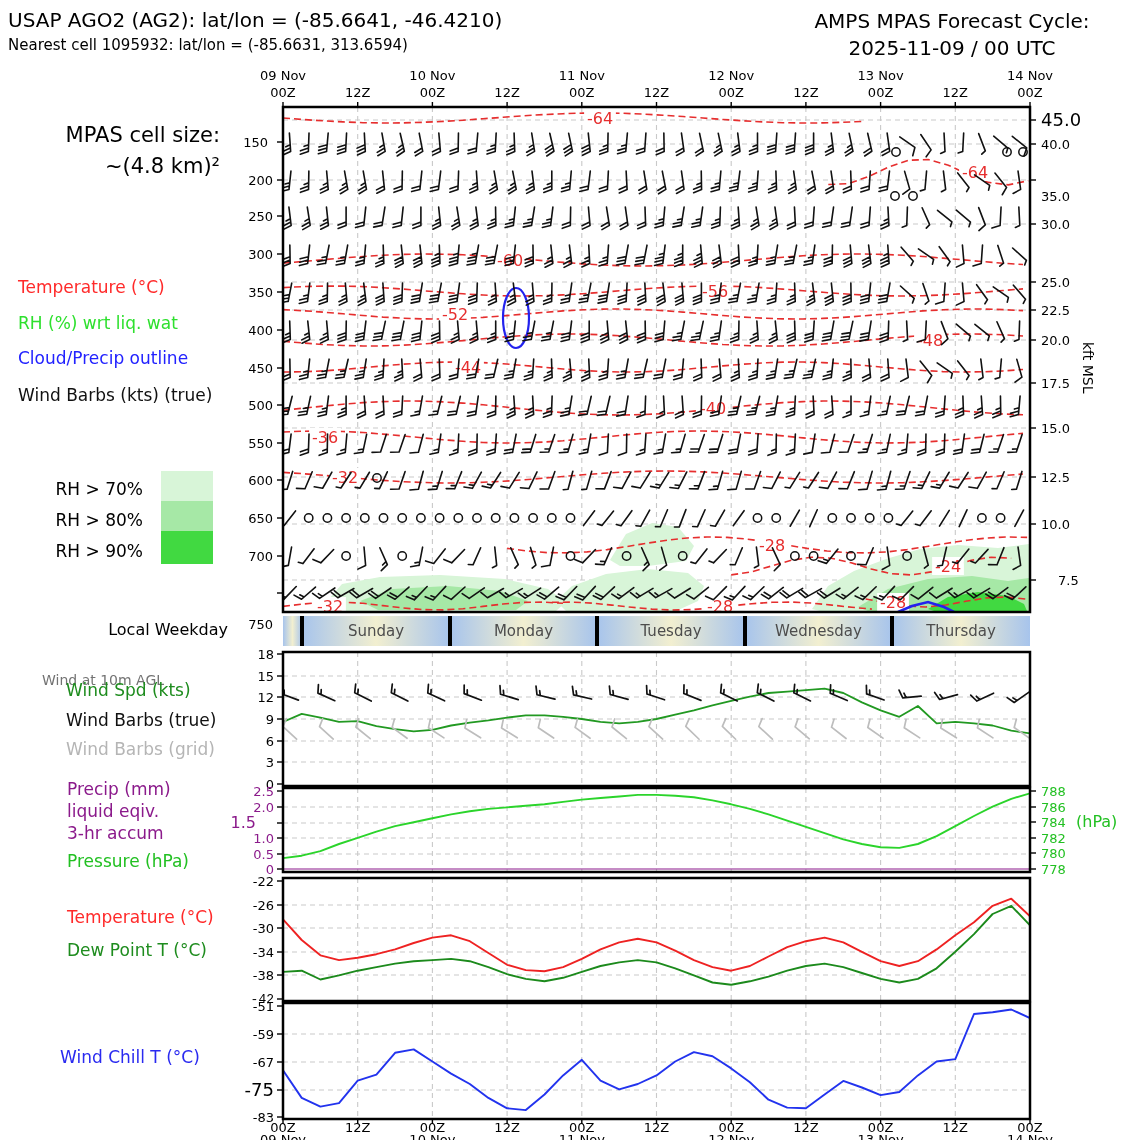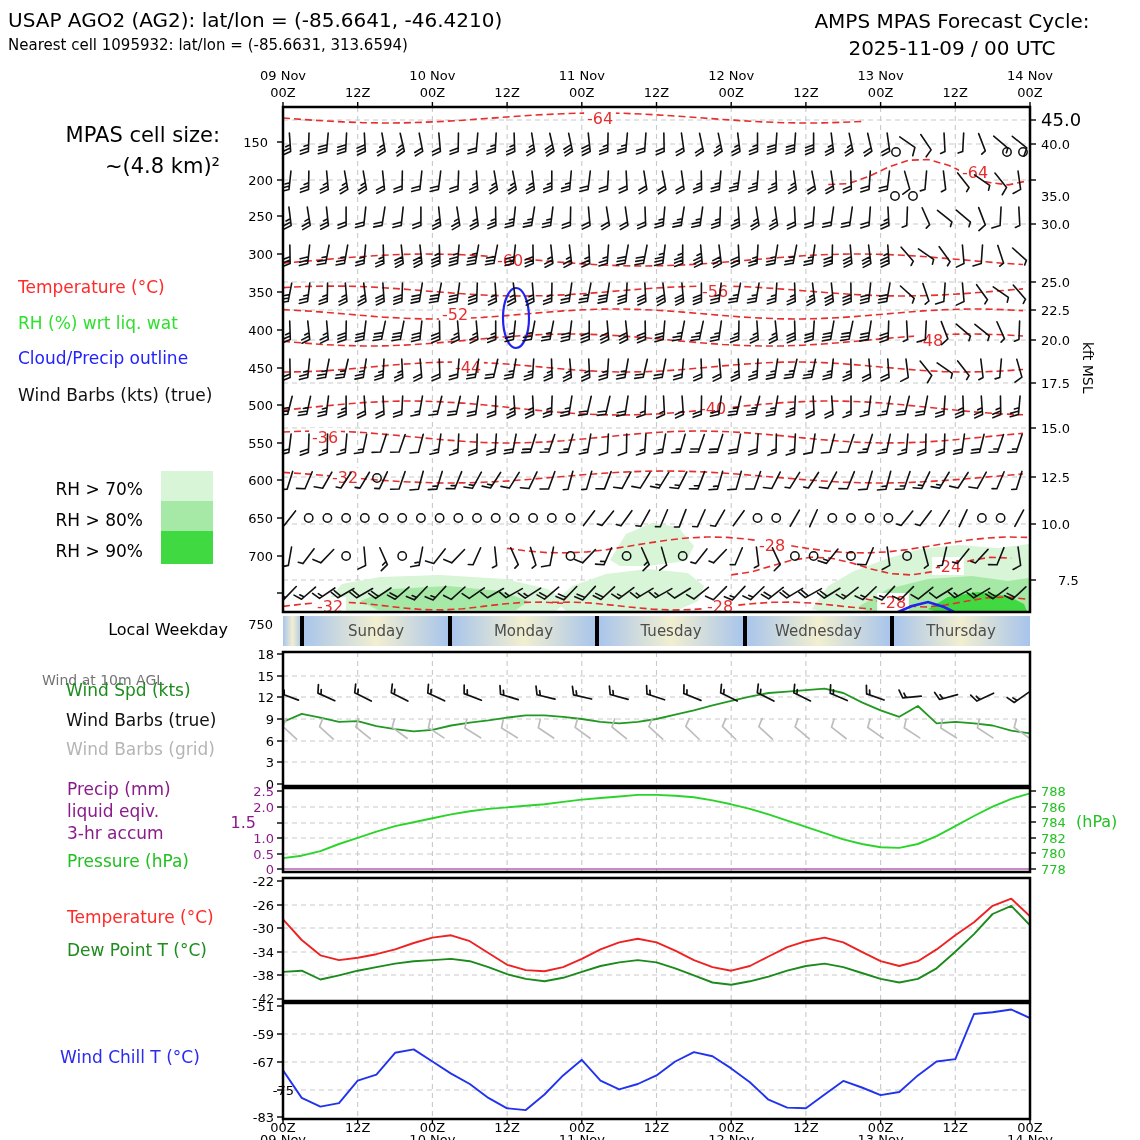--- a/index.html
+++ b/index.html
@@ -2061,15 +2061,15 @@
     <div class="axlbl" style="font-size: 13px; color: rgb(34, 192, 34); left: 1041px; top: 869px; transform: translate(0px, -50%);">778</div>
     <div class="axlbl" style="font-size: 13px; left: 274px; top: 881px; transform: translate(-100%, -50%);">-22</div>
     <div class="axlbl" style="font-size: 13px; left: 274px; top: 905px; transform: translate(-100%, -50%);">-26</div>
     <div class="axlbl" style="font-size: 13px; left: 274px; top: 928px; transform: translate(-100%, -50%);">-30</div>
     <div class="axlbl" style="font-size: 13px; left: 274px; top: 952px; transform: translate(-100%, -50%);">-34</div>
     <div class="axlbl" style="font-size: 13px; left: 274px; top: 975px; transform: translate(-100%, -50%);">-38</div>
     <div class="axlbl" style="font-size: 13px; left: 274px; top: 999px; transform: translate(-100%, -50%); font-family: Liberation Mono, monospace;">-42</div>
     <div class="axlbl" style="font-size: 13px; left: 274px; top: 1006px; transform: translate(-100%, -50%);">-51</div>
     <div class="axlbl" style="font-size: 13px; left: 274px; top: 1034px; transform: translate(-100%, -50%);">-59</div>
     <div class="axlbl" style="font-size: 13px; left: 274px; top: 1062px; transform: translate(-100%, -50%);">-67</div>
-    <div class="axlbl" style="font-size: 13px; left: 274px; top: 1090px; transform: translate(-100%, -50%); margin-left: 20px;">-75</div>
+    <div class="axlbl" style="font-size: 18px; left: 274px; top: 1090px; transform: translate(-100%, -50%);">-75</div>
     <div class="axlbl" style="font-size: 13px; left: 274px; top: 1117px; transform: translate(-100%, -50%);">-83</div>
   </div>
 
 </body></html>

